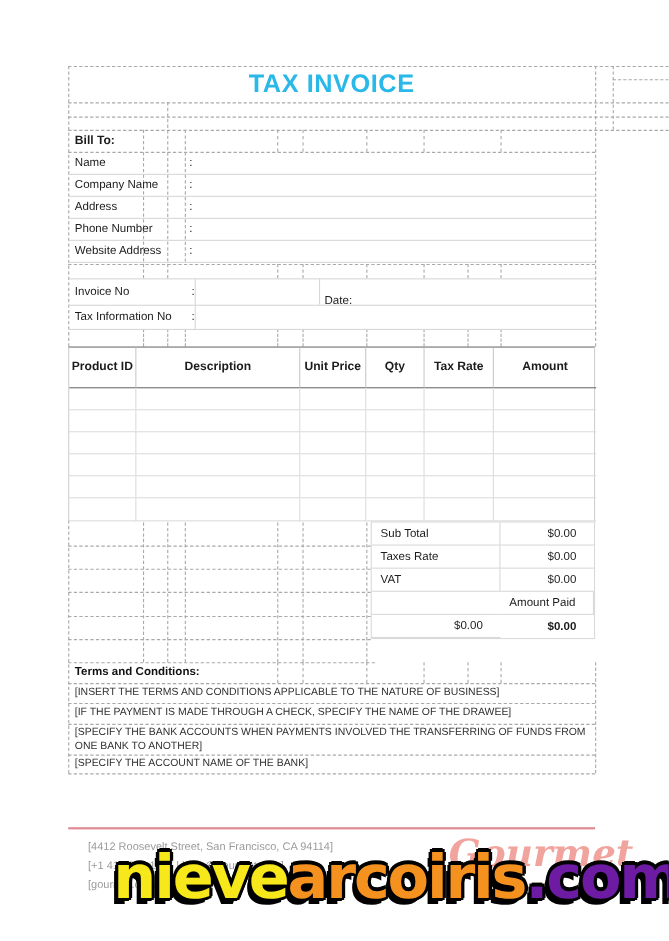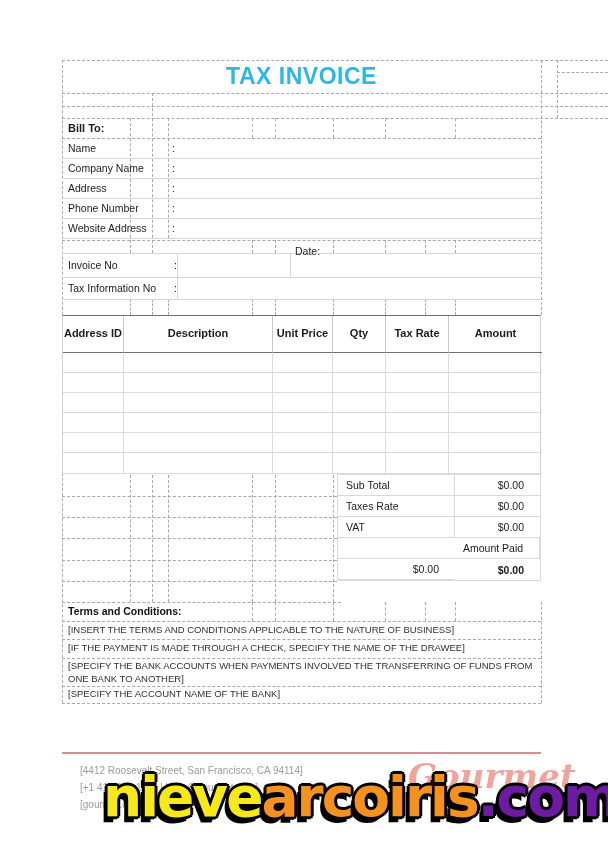--- a/index.html
+++ b/index.html
@@ -151,29 +151,29 @@
   <div class="colon" style="left:172px;top:198px;height:20px;">:</div>
   <div class="inputarea" style="left:180px;top:198px;width:360px;height:19px;"></div>
 
   <div class="rowlbl" style="left:68px;top:218px;height:20px;">Website Address</div>
   <div class="colon" style="left:172px;top:218px;height:20px;">:</div>
   <div class="inputarea" style="left:180px;top:218px;width:360px;height:19px;"></div>
 
   <div class="rowlbl" style="left:68px;top:253px;height:24px;">Invoice No</div>
   <div class="colon" style="left:174px;top:253px;height:24px;">:</div>
   <div class="inputarea" style="left:184px;top:254px;width:100px;height:22px;"></div>
-  <div class="rowlbl" style="left:295px;top:239px;height:24px;">Date:</div>
+  <div class="rowlbl" style="left:295px;top:261px;height:24px;">Date:</div>
   <div class="inputarea" style="left:335px;top:254px;width:200px;height:22px;"></div>
 
   <div class="rowlbl" style="left:68px;top:277px;height:22px;">Tax Information No</div>
   <div class="colon" style="left:174px;top:277px;height:22px;">:</div>
   <div class="inputarea" style="left:184px;top:278px;width:350px;height:20px;"></div>
 
   <div class="items">
-    <div class="th">Address ID</div>
+    <div class="th">Product ID</div>
     <div class="th">Description</div>
     <div class="th">Unit Price</div>
     <div class="th">Qty</div>
     <div class="th">Tax Rate</div>
     <div class="th">Amount</div>
 
   <div class="td"></div>
       <div class="td"></div>
       <div class="td"></div>
       <div class="td"></div>

